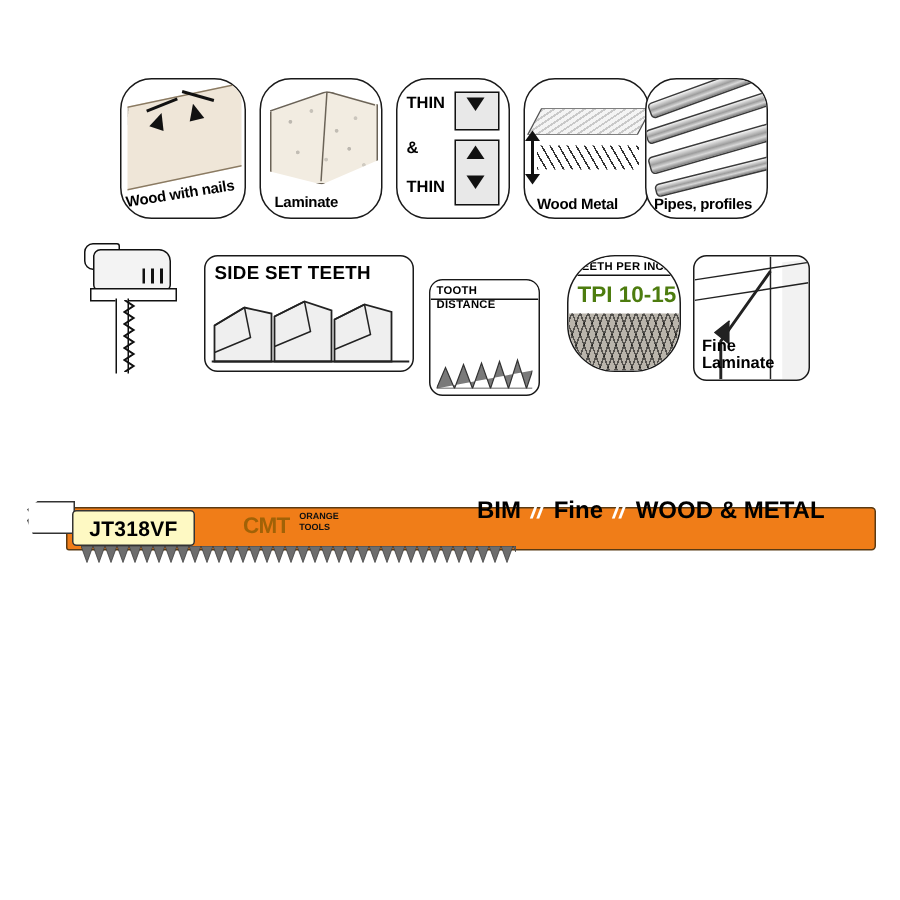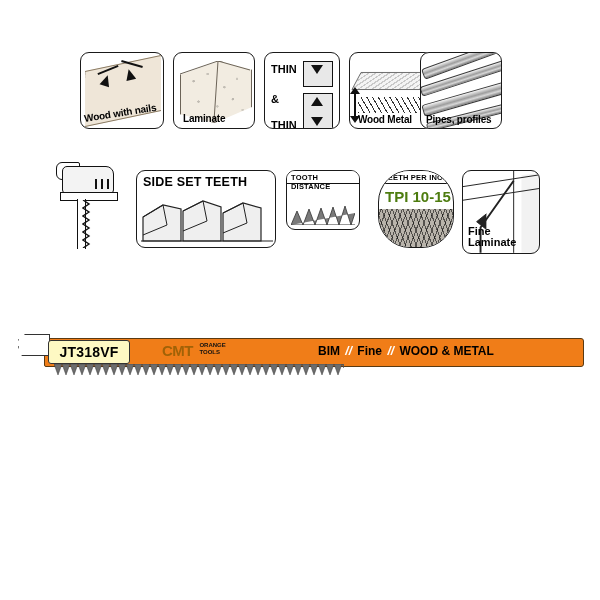--- a/index.html
+++ b/index.html
@@ -26,27 +26,27 @@
   }
   .card-label {
     position: absolute;
     font-weight: bold;
     color: #000;
     white-space: nowrap;
     letter-spacing: -0.2px;
   }
 
   
-  #row1 .card { top: 52px; height: 77px; }
+  #row1 .card { top: 52px; height: 94px; border-radius: 21px; }
 
   .woodnails  { left: 80px;  width: 84px; }
   .laminate   { left: 173px; width: 82px; }
   .thinthick  { left: 264px; width: 76px; }
   .sheetmetal { left: 349px; width: 84px; }
-  .pipes      { left: 420px; width: 82px; text-align: center; }
+  .pipes      { left: 430px; width: 82px; text-align: center; }
 
   
   .wn-wood {
     position: absolute;
     left: 4px; top: 10px; width: 76px; height: 54px;
     background:
       linear-gradient(100deg, rgba(0,0,0,0.10) 0 1px, transparent 1px 9px),
       linear-gradient(95deg, rgba(0,0,0,0.07) 0 1px, transparent 1px 6px),
       #efe6d8;
     transform: skewY(-12deg);
@@ -193,21 +193,21 @@
     position: absolute;
     left: 26px; top: 38px; width: 9px; height: 48px;
   }
   .js-lines {
     position: absolute;
     right: 4px; top: 12px; width: 14px; height: 10px;
     background: repeating-linear-gradient(90deg, #111 0 2px, transparent 2px 6px);
   }
 
   .sideset { left: 136px; top: 170px; width: 140px; height: 78px; }
-  .toothdist { left: 286px; top: 170px; width: 74px; height: 60px; }
+  .toothdist { left: 286px; top: 186px; width: 74px; height: 78px; }
   .tpi { left: 378px; top: 170px; width: 76px; height: 78px; border-radius: 32px; }
   .finestraight { left: 462px; top: 170px; width: 78px; height: 84px; }
 
   .ss-title {
     position: absolute; left: 6px; top: 4px;
     font-weight: bold; font-size: 12.5px; color: #000;
     letter-spacing: 0.2px;
   }
   .ss-teeth {
     position: absolute; left: 4px; top: 24px; width: 132px; height: 48px;
@@ -273,22 +273,22 @@
   }
   .blade-shank {
     position: absolute;
     left: 0; top: 4px; width: 30px; height: 20px;
     background: #ffffff;
     border: 1px solid #333;
     clip-path: polygon(22% 0%, 100% 0%, 100% 100%, 12% 100%, 0% 58%, 10% 44%, 0% 26%);
   }
   .blade-text {
     position: absolute;
-    left: 300px; top: 14px;
-    font-size: 12px; font-weight: bold; color: #000;
+    left: 300px; top: 2px;
+    font-size: 16px; font-weight: bold; color: #000;
     white-space: nowrap;
   }
   .blade-sep { color: #ffffff; padding: 0 2px; font-style: italic; }
   .blade-teeth {
     position: absolute;
     left: 36px; top: 34px; width: 290px; height: 16px;
   }
 </style>
 </head>
 <body>

